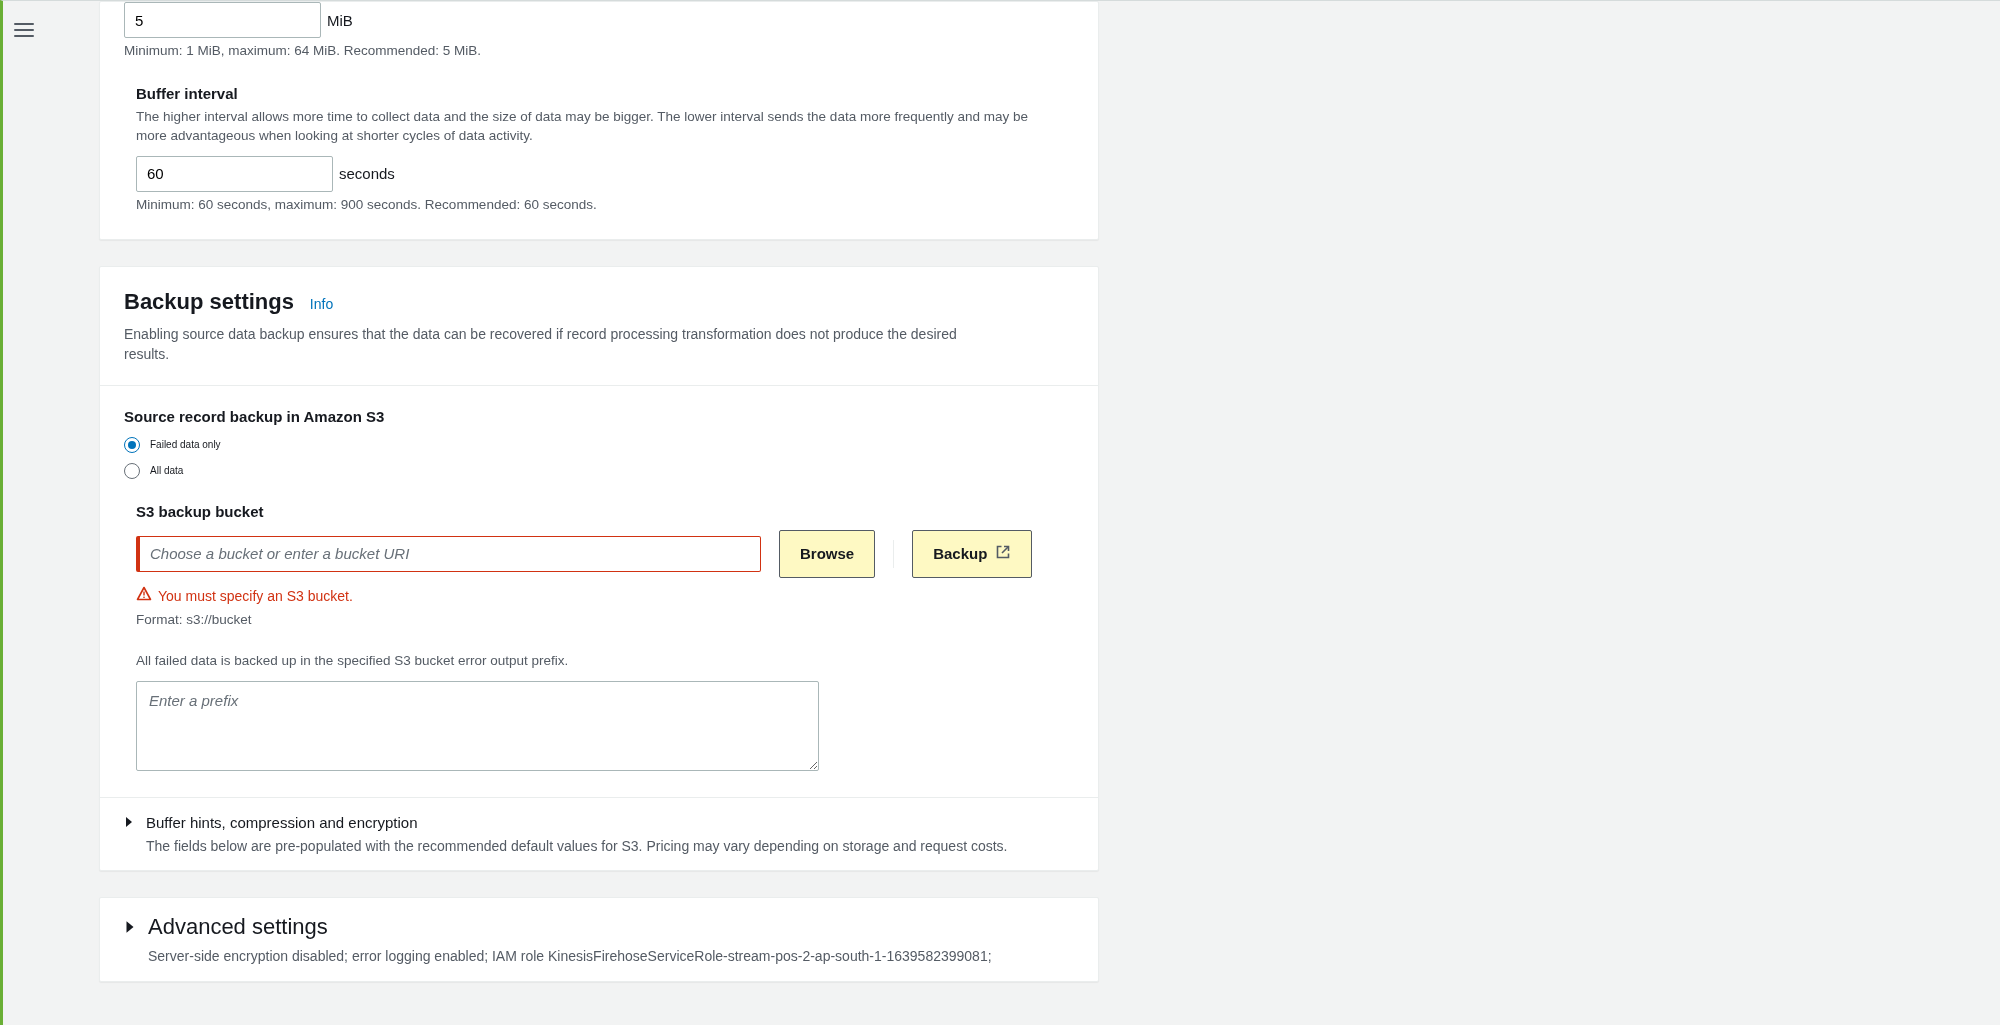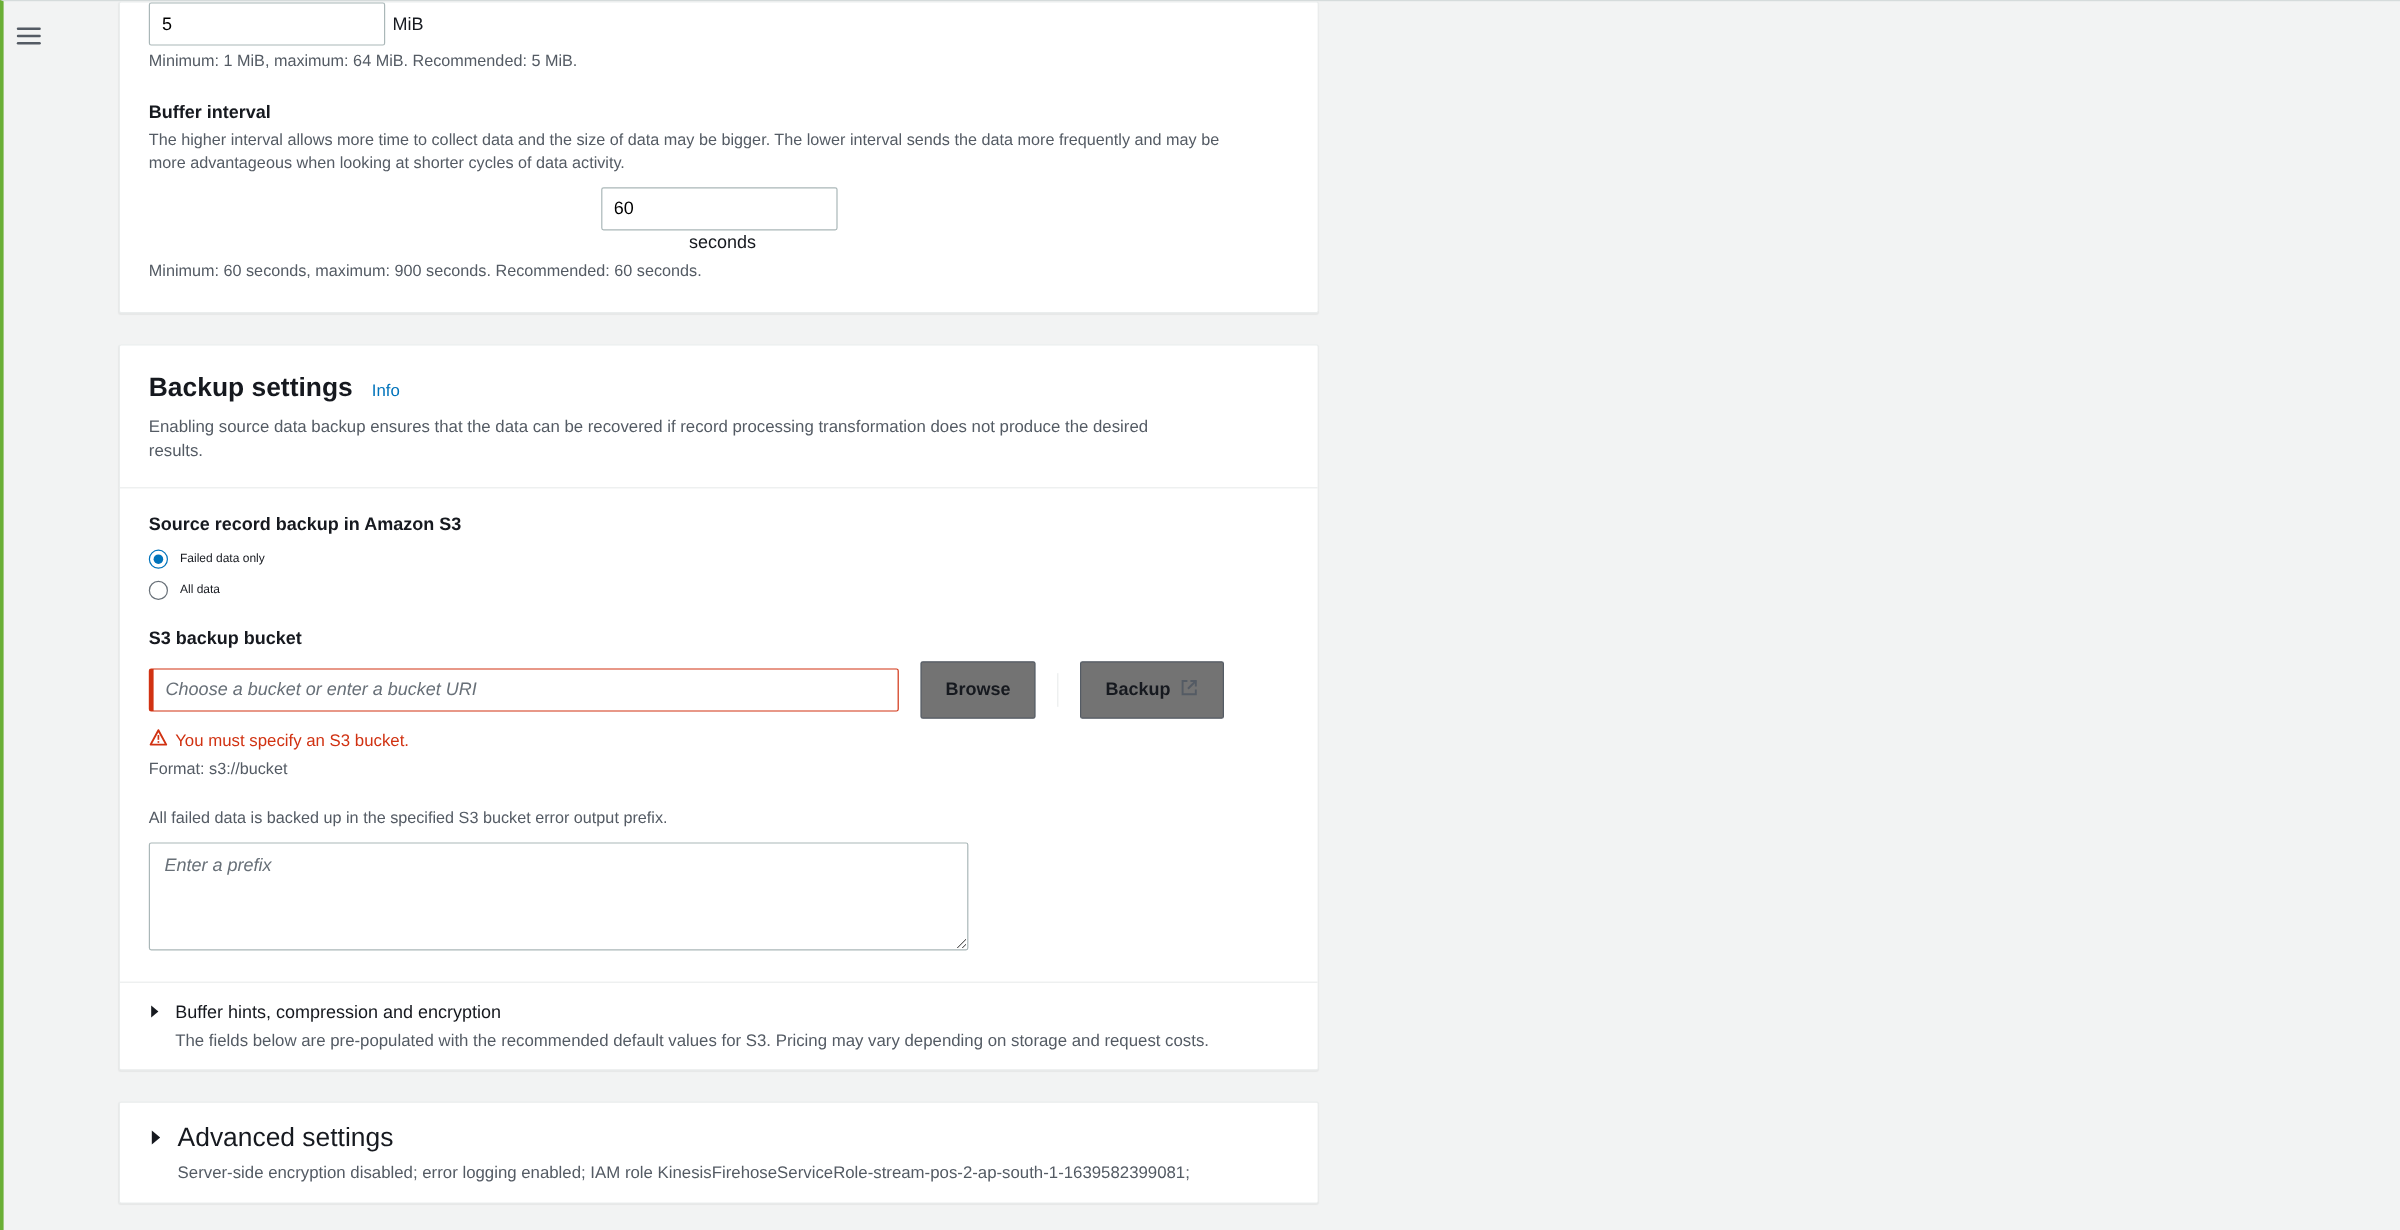--- a/index.html
+++ b/index.html
@@ -64,36 +64,36 @@
   .help { color:#545b64; font-size:13.5px; margin-top:4px; }
   .input-text {
     height:36px; padding:4px 10px; font-size:15px;
     border:1px solid #aab7b8; border-radius:2px; background:#fff;
     font-family:inherit;
   }
   .input-small { width:197px; }
   .input-error { border:1px solid #d13212; border-left:4px solid #d13212; }
   .unit { margin-left:6px; font-size:15px; }
   .row-inline { display:flex; align-items:center; }
-  .mt-lg { margin-top:22px; }
+  .mt-lg { margin-top:22px;margin-left:12px; }
   .radio-row { display:flex; align-items:center; gap:10px; margin-top:10px; cursor:pointer; }
   .radio {
     width:16px; height:16px; border:1px solid #687078; border-radius:50%;
     display:flex; align-items:center; justify-content:center; flex:none;
   }
   .radio.checked { border-color:#0073bb; }
   .radio.checked::after {
     content:""; width:8px; height:8px; border-radius:50%; background:#0073bb;
   }
   .radio-label { font-size:10px; }
   .bucket-row { display:flex; align-items:center; gap:18px; }
   .bucket-input { width:625px; }
   .btn {
     height:48px; padding:0 20px; border:1px solid #545b64; border-radius:2px;
-    background:#737373; font-size:15px; font-weight:700; color:#16191f;
+    background:#fef9c3; font-size:15px; font-weight:700; color:#16191f;
     cursor:pointer; display:flex; align-items:center; gap:8px;
     font-family:inherit;
   }
   .vdiv { width:1px; height:28px; background:#eaeded; }
   .error-row { display:flex; align-items:center; gap:6px; margin-top:8px; }
   .error-text { color:#d13212; font-size:14px; }
   textarea.prefix {
     width:683px; height:90px; padding:10px 12px; font-size:15px;
     border:1px solid #aab7b8; border-radius:2px; resize:both;
     font-family:inherit; color:#16191f;
@@ -122,21 +122,21 @@
       <div class="first-partial">
         <div class="row-inline">
           <input class="input-text input-small" value="5" style="">
           <span class="unit">MiB</span>
         </div>
         <div class="help">Minimum: 1 MiB, maximum: 64 MiB. Recommended: 5 MiB.</div>
 
         <div class="mt-lg">
           <div class="field-label">Buffer interval</div>
           <div class="help" style="margin-top:2px; max-width:910px;">The higher interval allows more time to collect data and the size of data may be bigger. The lower interval sends the data more frequently and may be more advantageous when looking at shorter cycles of data activity.</div>
-          <div class="row-inline" style="margin-top:10px;flex-direction:column;">
+          <div class="row-inline" style="margin-top:10px;">
             <input class="input-text input-small" value="60" style="">
             <span class="unit">seconds</span>
           </div>
           <div class="help">Minimum: 60 seconds, maximum: 900 seconds. Recommended: 60 seconds.</div>
         </div>
       </div>
     </div>
 
     <div class="panel">
       <div class="panel-inner">

